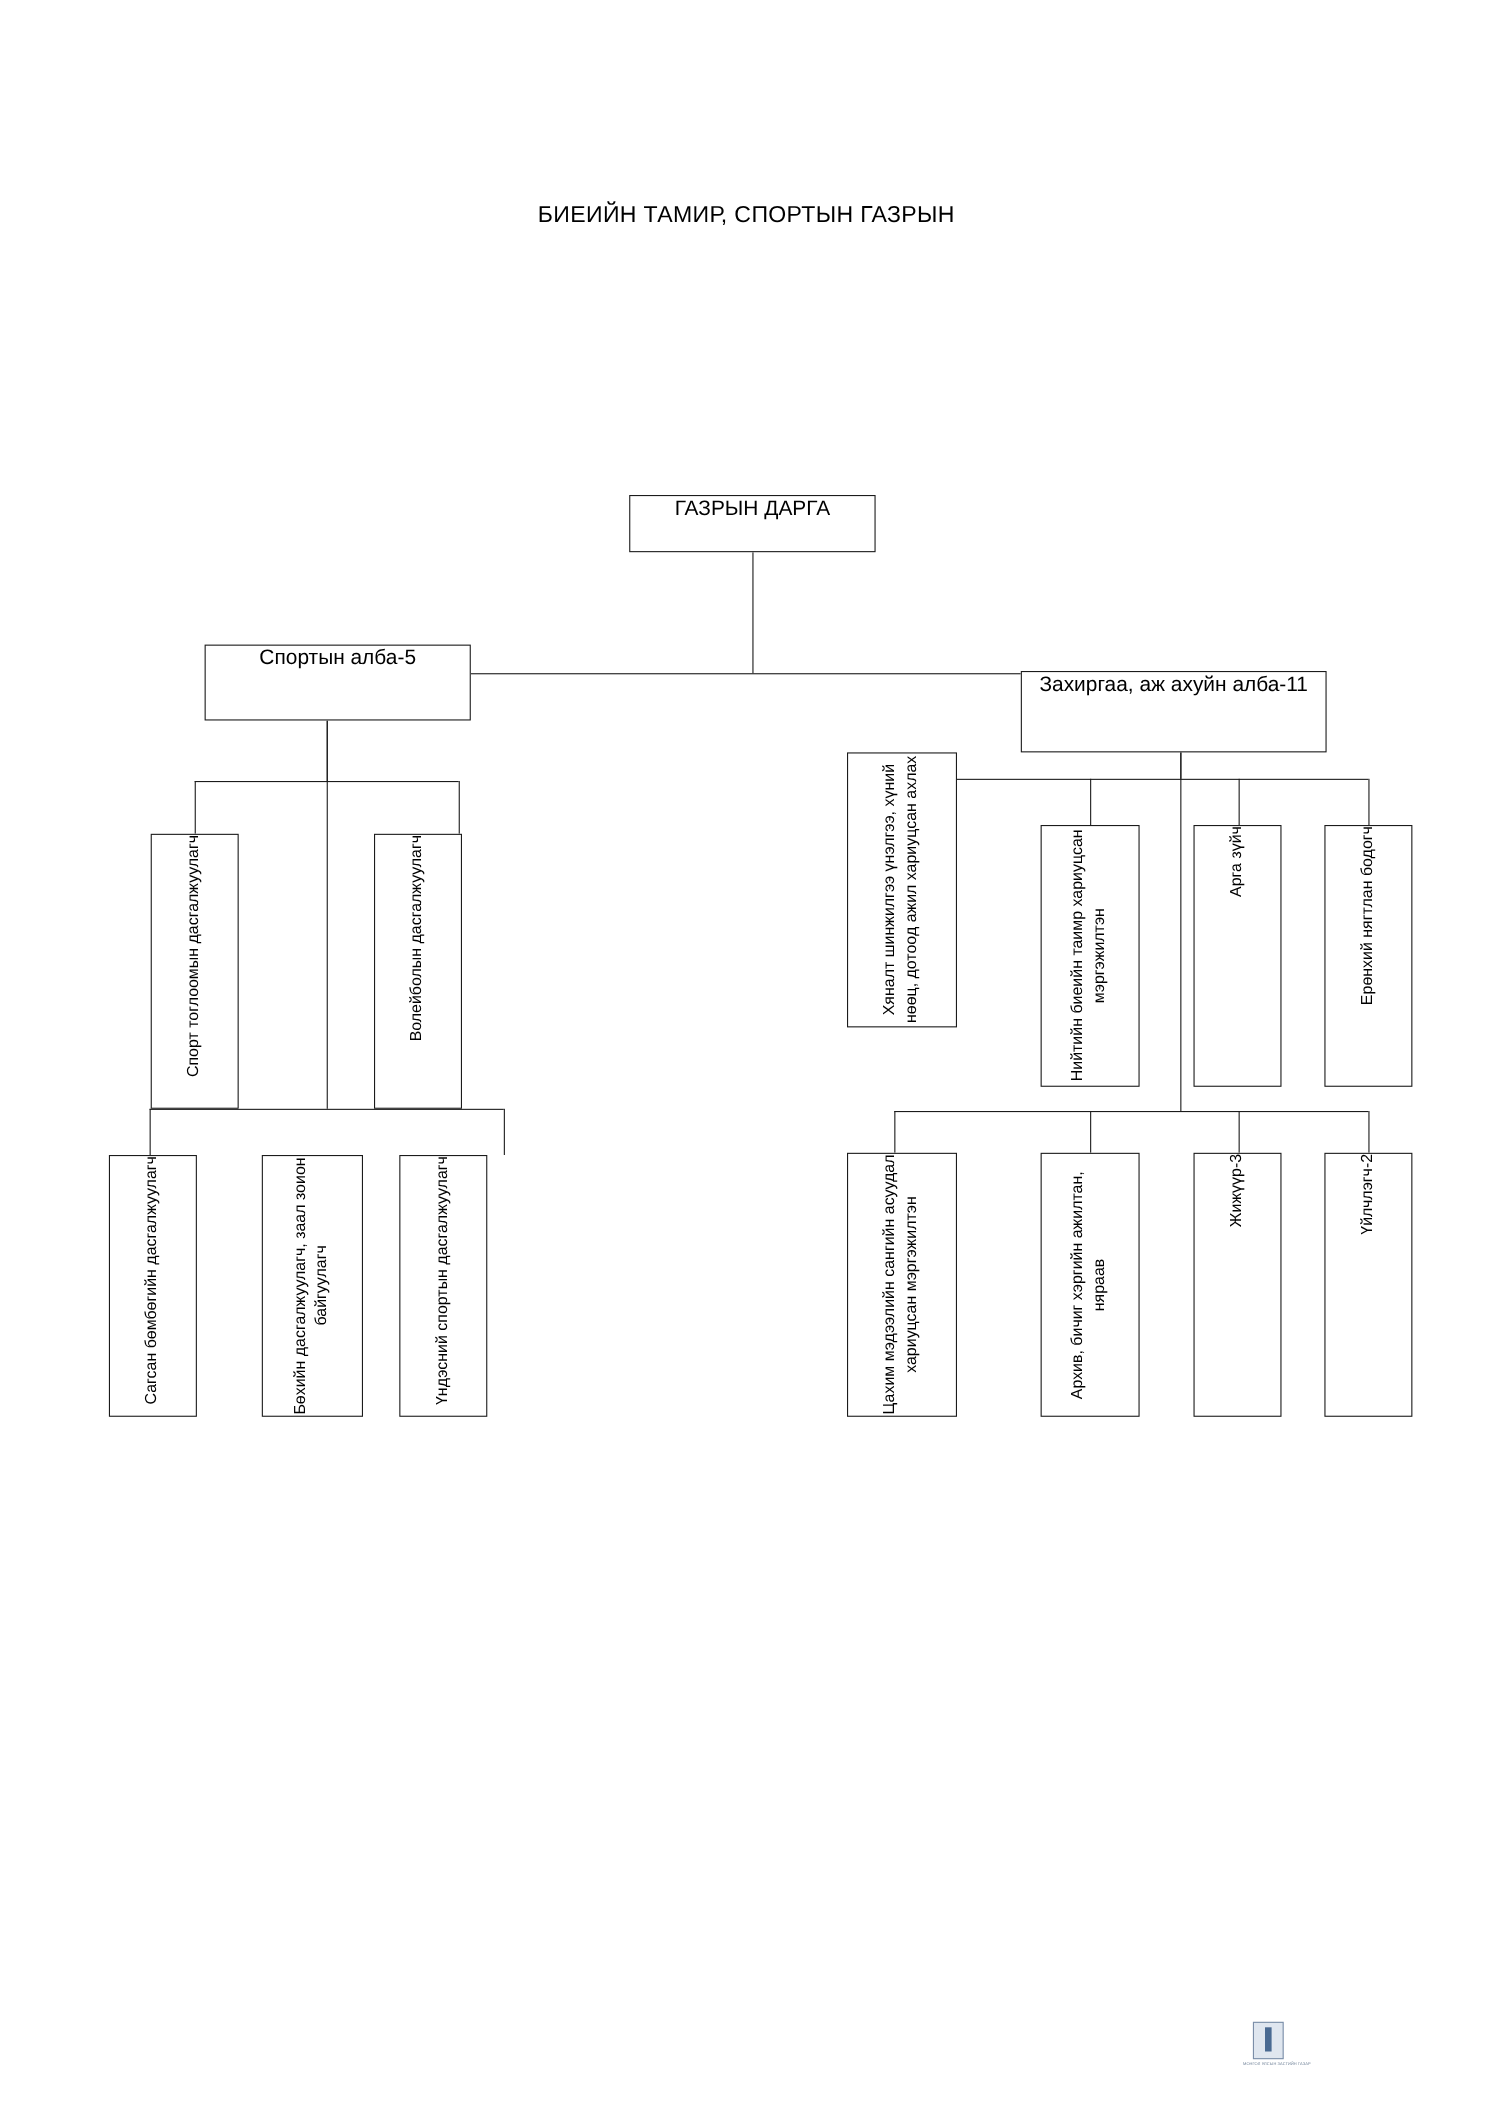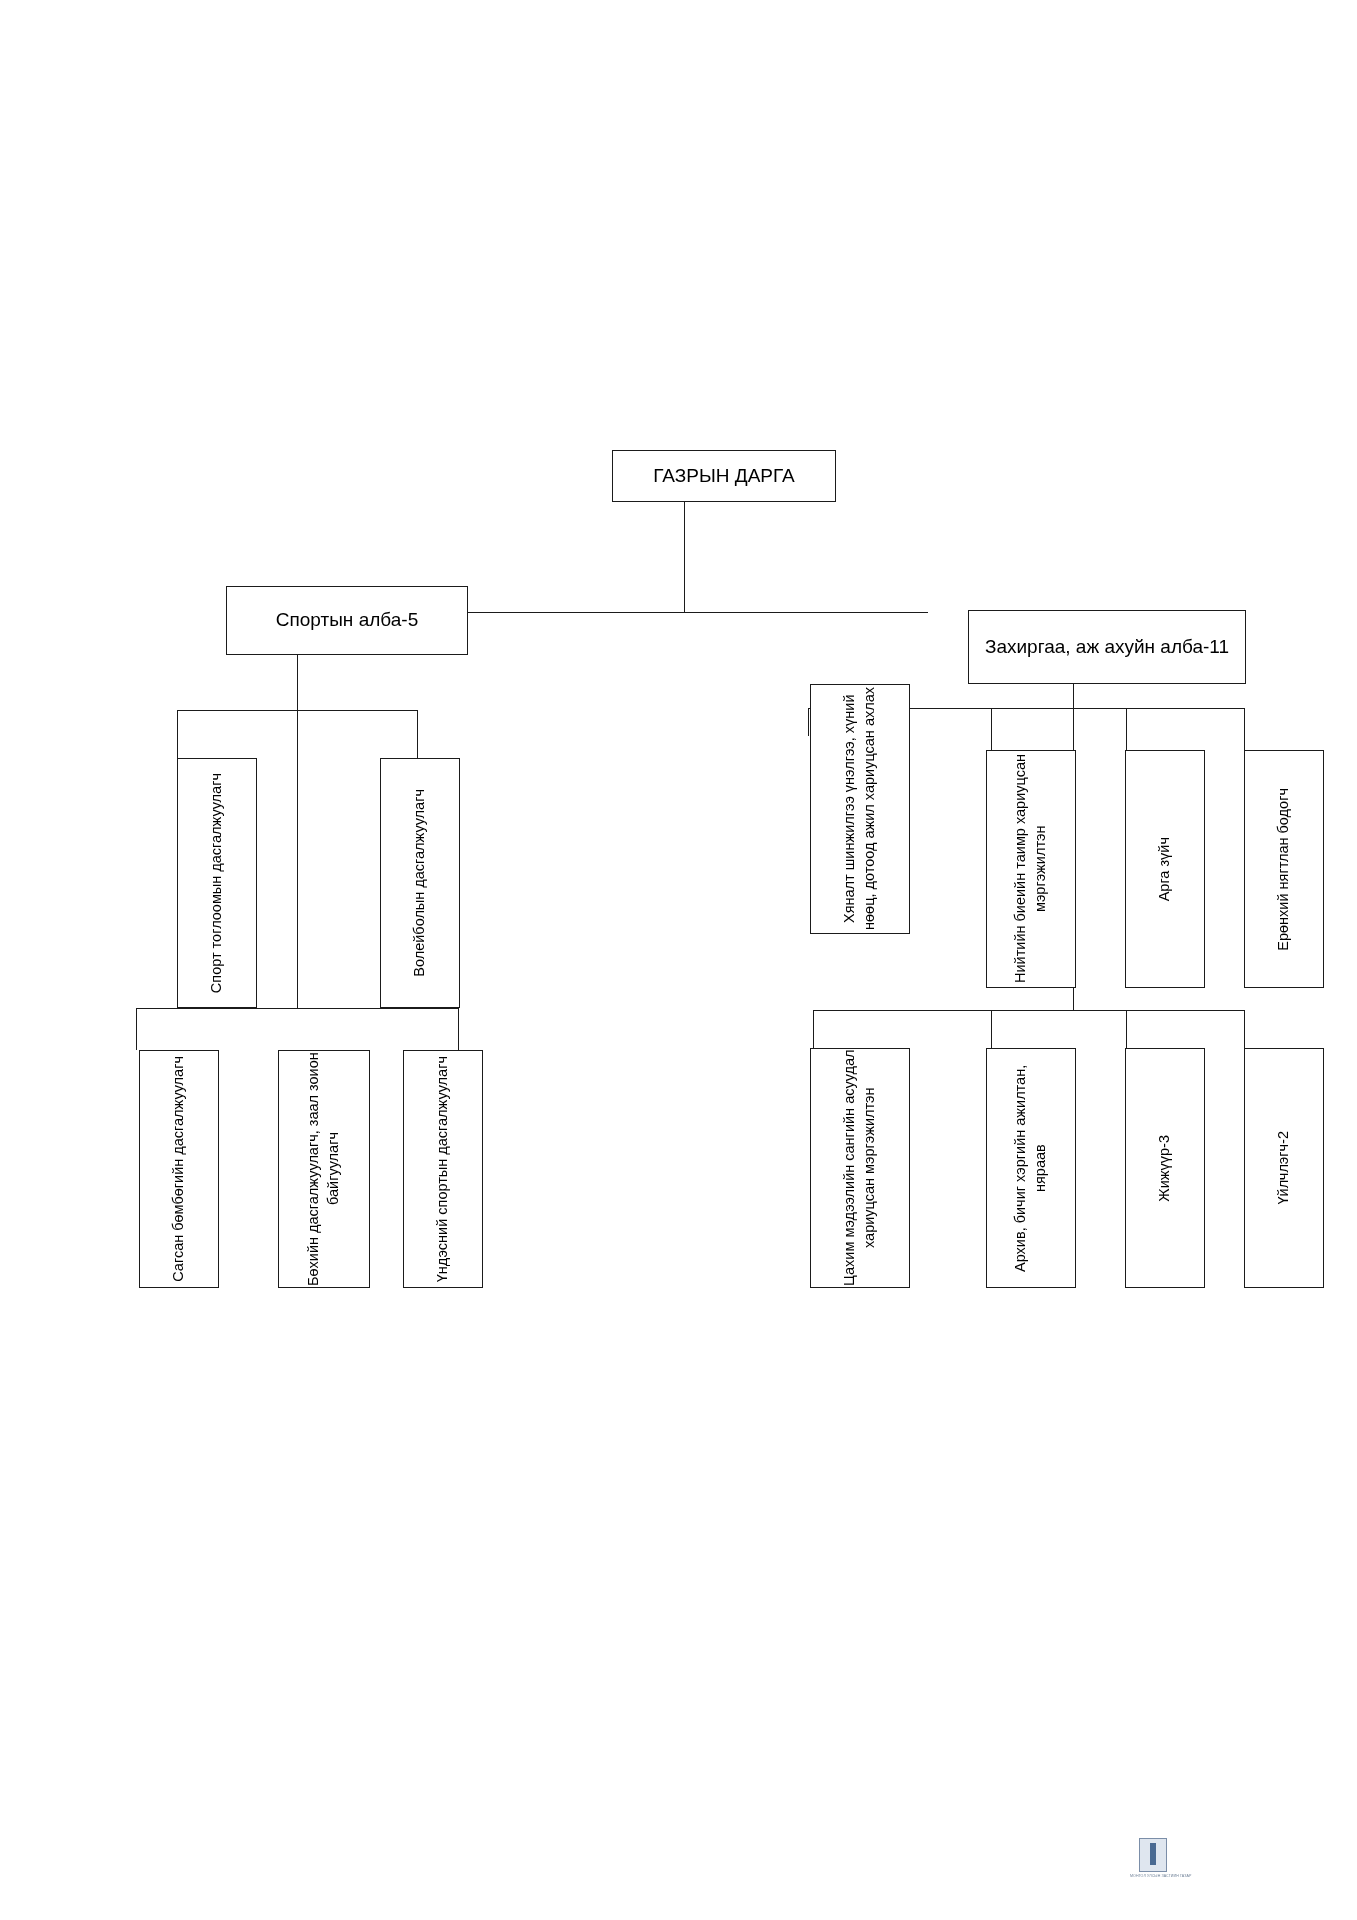--- a/index.html
+++ b/index.html
@@ -31,23 +31,22 @@
     white-space: nowrap;
   }
 
   
   .box {
     position: absolute;
     box-sizing: border-box;
     border: 1.4px solid #1b1b1b;
     background: #ffffff;
     display: flex;
-    align-items: center;
+    align-items: flex-start;
     justify-content: center;
-    margin-left: 40px;
   }
   .box-label {
     font-size: 19px;
     line-height: 1.3;
     text-align: center;
     white-space: pre-line;
   }
   
   .vbox .box-label {
     font-size: 14.5px;
@@ -97,20 +96,21 @@
     color: #6d7f96;
     margin-top: 2px;
     letter-spacing: 0.1px;
     white-space: nowrap;
   }
 </style>
 </head>
 <body>
 
 <div class="title-block">
+  <div class="title-line">БИЕИЙН ТАМИР, СПОРТЫН ГАЗРЫН</div>
 </div>
 
 <div class="line v" style="left:684px; top:502px; height:110px;"></div>
 
 <div class="line h" style="left:428px; top:612px; width:500px;"></div>
 
 <div class="line v" style="left:297px; top:655px; height:55px;"></div>
 <div class="line h" style="left:177px; top:710px; width:240px;"></div>
 <div class="line v" style="left:177px; top:710px; height:48px;"></div>
 <div class="line v" style="left:417px; top:710px; height:48px;"></div>

